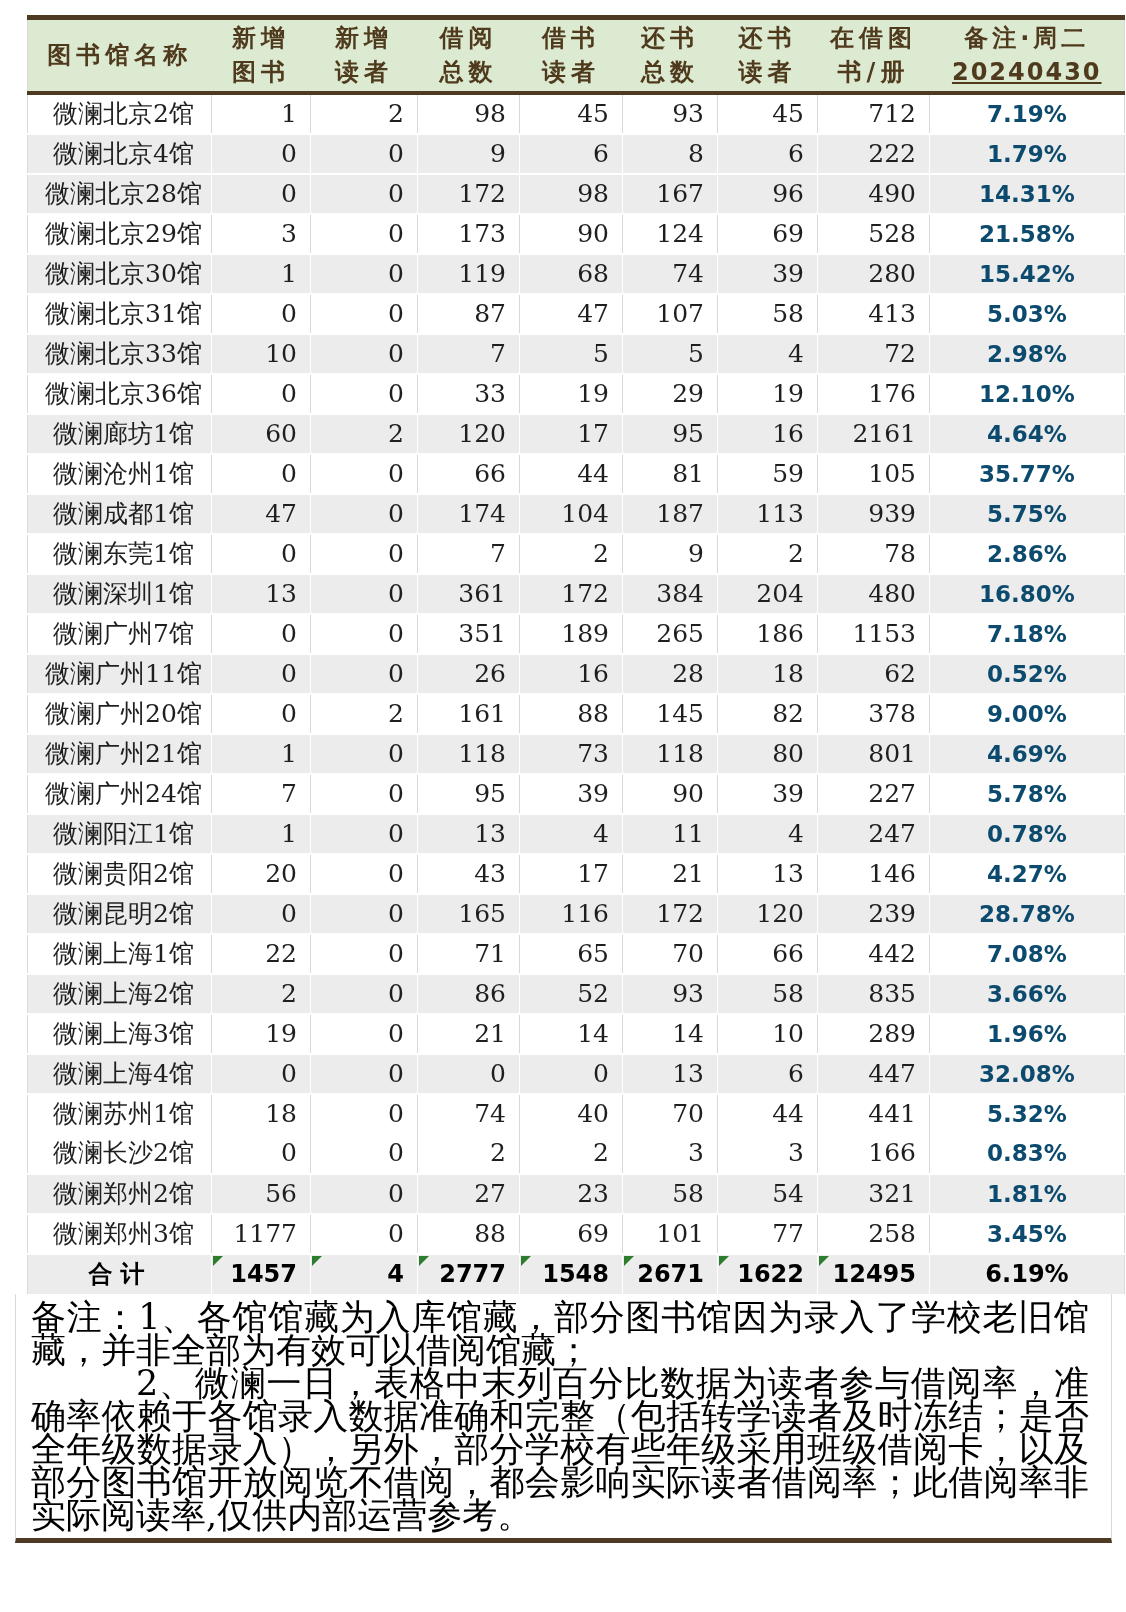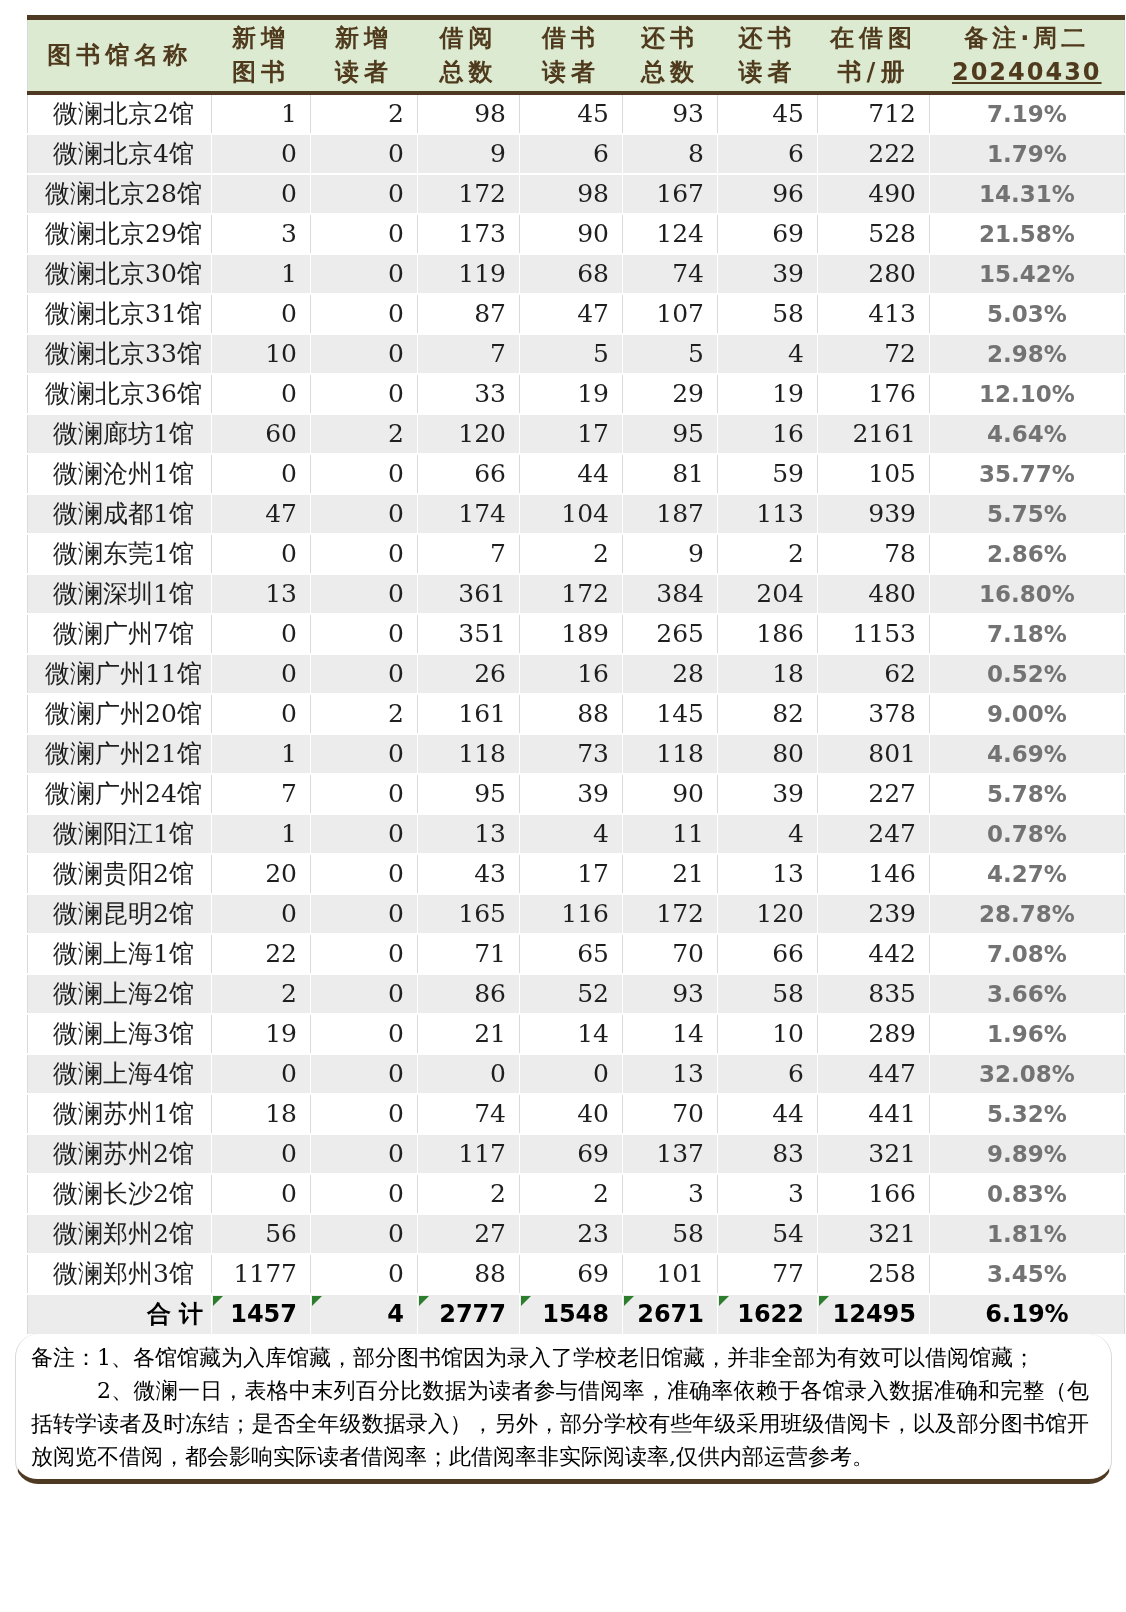--- a/index.html
+++ b/index.html
@@ -62,47 +62,46 @@
     border-top:2px solid #ffffff;
     border-bottom:2px solid #ffffff;
   }
   td.name{ text-align:center; padding-left:8px; }
   td.num{ text-align:right; padding-right:13px; }
   td.pct{
     text-align:center;
     font-family:"DejaVu Sans","Liberation Sans",sans-serif;
     font-weight:bold;
     font-size:23px;
-    color:#737373;
+    color:#0c4a6e;
   }
   tr.total-row td{
     background:var(--stripe);
     border-right-color:#ffffff;
     border-top:2px solid #ffffff;
     font-family:"DejaVu Sans","Liberation Sans",sans-serif;
     font-weight:bold;
     font-size:24px;
     color:#000;
   }
-  tr.total-row td.name{ text-align:right; letter-spacing:8px; padding-left:2px; }
+  tr.total-row td.name{ text-align:center; letter-spacing:8px; padding-left:2px; }
   .flag{
     position:absolute;top:1px;left:1px;width:0;height:0;
     border-top:10px solid var(--flag);
     border-right:10px solid transparent;
   }
   .notes{
     border-left:1px solid var(--grid);
     border-right:1px solid var(--grid);
     border-bottom:5px solid var(--brown);
     padding:7px 22px 6px 15px;
-    font-size:22px;
+    font-size:35px;
     line-height:33px;
     color:#000;
     text-align:justify;
-    border-radius:23px;
   }
   .notes p{margin:0;}
   .notes p.indented{text-indent:3em;}
 </style>
 </head>
 <body>
 
 <div class="sheet">
   <table>
     <colgroup>
@@ -434,31 +433,20 @@
         <tr>
     <td class="name">微澜苏州1馆</td>
     <td class="num">18</td>
     <td class="num">0</td>
     <td class="num">74</td>
     <td class="num">40</td>
     <td class="num">70</td>
     <td class="num">44</td>
     <td class="num">441</td>
     <td class="pct">5.32%</td>
-  </tr>
-        <tr class="even">
-    <td class="name">微澜苏州2馆</td>
-    <td class="num">0</td>
-    <td class="num">0</td>
-    <td class="num">117</td>
-    <td class="num">69</td>
-    <td class="num">137</td>
-    <td class="num">83</td>
-    <td class="num">321</td>
-    <td class="pct">9.89%</td>
   </tr>
         <tr>
     <td class="name">微澜长沙2馆</td>
     <td class="num">0</td>
     <td class="num">0</td>
     <td class="num">2</td>
     <td class="num">2</td>
     <td class="num">3</td>
     <td class="num">3</td>
     <td class="num">166</td>

